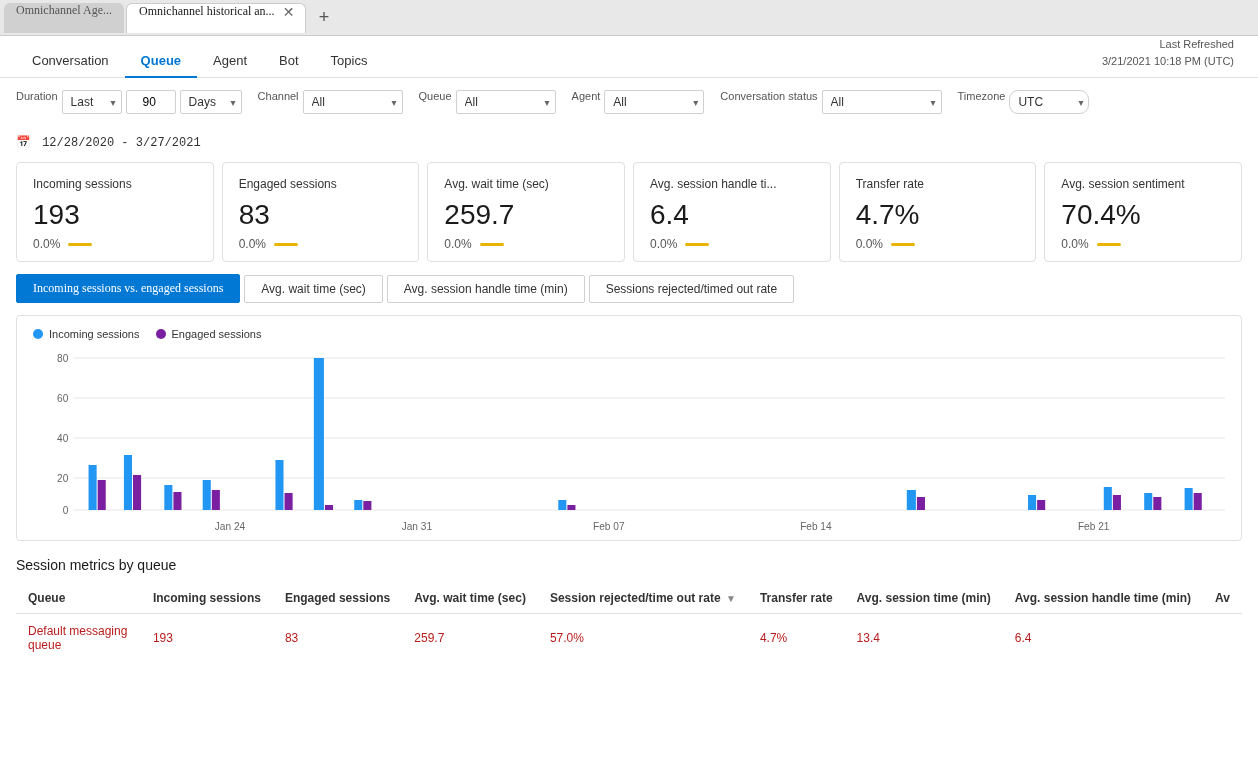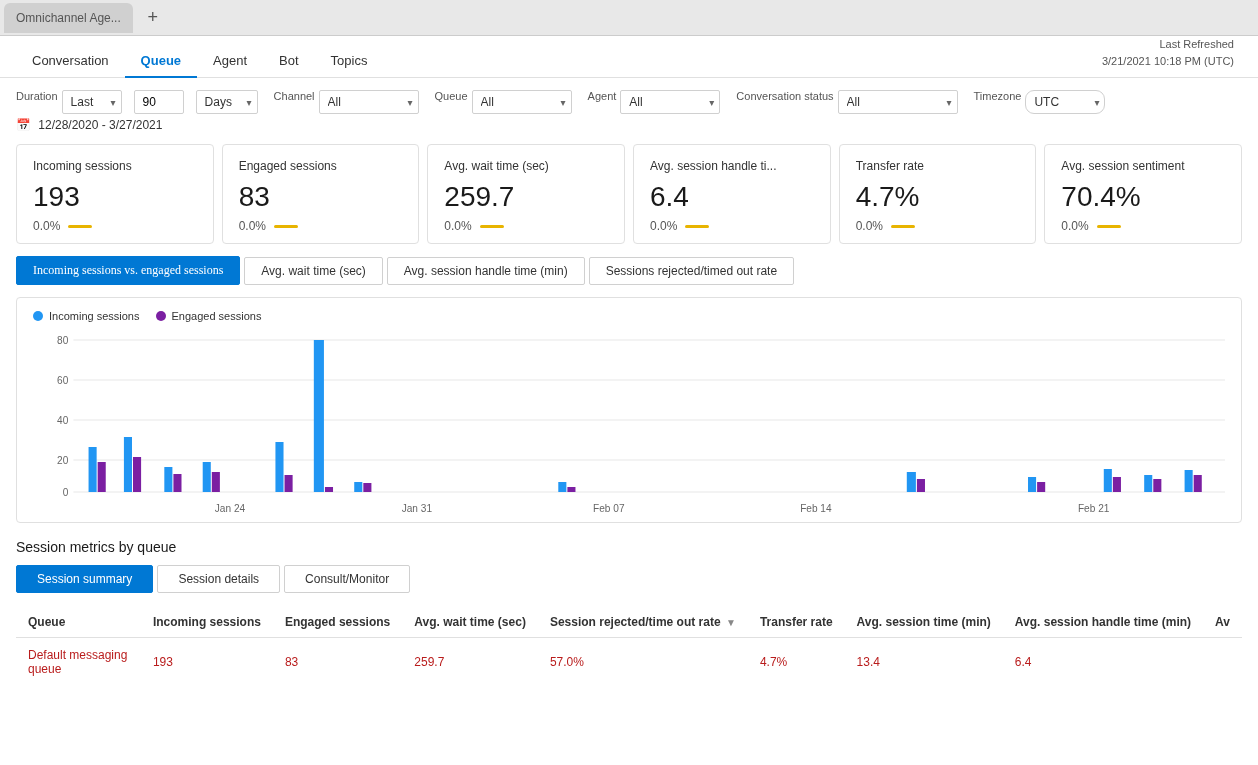--- a/index.html
+++ b/index.html
@@ -9,30 +9,31 @@
     .browser-tabs {
       display: flex;
       align-items: center;
       background: #e8e8e8;
       height: 36px;
       padding: 0 4px;
       border-bottom: 1px solid #ccc;
     }
     .tab {
       display: flex;
-      align-items: center;
+      align-items: flex-start;
       padding: 0 12px;
       height: 30px;
       border-radius: 6px 6px 0 0;
       font-size: 12px;
       cursor: pointer;
       max-width: 180px;
       white-space: nowrap;
       overflow: hidden;
       text-overflow: ellipsis;
+      font-family: Liberation Serif, serif;
     }
     .tab.inactive {
       background: #d0d0d0;
       color: #555;
       margin-right: 2px;
     }
     .tab.active {
       background: #fff;
       color: #1a1a1a;
       border: 1px solid #ccc;
@@ -124,21 +125,21 @@
       gap: 4px;
     }
     .filter-label {
       font-size: 11px;
       color: #555;
       font-weight: 500;
     }
     .filter-controls {
       display: flex;
       align-items: flex-end;
-      gap: 12px;
+      gap: 4px;
     }
     .filter-select {
       border: 1px solid #d0d0d0;
       border-radius: 2px;
       padding: 4px 24px 4px 8px;
       font-size: 12px;
       background: #fff;
       appearance: none;
       -webkit-appearance: none;
       cursor: pointer;
@@ -156,28 +157,29 @@
       right: 6px;
       top: 50%;
       transform: translateY(-50%);
       font-size: 10px;
       color: #666;
       pointer-events: none;
     }
     .filter-input {
       border: 1px solid #d0d0d0;
       border-radius: 2px;
-      padding: 4px 8px;
+      padding: 4px 16px;
       font-size: 12px;
       width: 50px;
     }
     .date-range {
       font-size: 12px;
       color: #333;
-      margin-top: 4px;
+      margin-top: 21px;
+      font-family: Liberation Mono, monospace;
     }
     .date-icon {
       margin-right: 4px;
       color: #555;
     }
 
     
     .kpi-row {
       display: flex;
       gap: 8px;
@@ -330,20 +332,24 @@
       color: #888;
       margin-left: 2px;
     }
   </style>
 </head>
 <body>
 
 <div class="browser-tabs">
   <div class="tab inactive">
     <span>Omnichannel Age...</span>
+  </div>
+  <div class="tab active">
+    <span>Omnichannel historical an...</span>
+    <span class="tab-close">✕</span>
   </div>
   <div class="tab-add">
     <span>+</span>
   </div>
 </div>
 
 <div class="app">
 
   <div class="nav-bar">
     <div class="nav-tab">
@@ -575,31 +581,20 @@
           <rect x="1140" y="140" width="8" height="22" fill="#2196f3"></rect>
           <rect x="1149" y="145" width="8" height="17" fill="#7b1fa2"></rect>
 
           <text x="1050" y="182" text-anchor="middle" font-size="10" fill="#666">Feb 21</text>
         </svg>
       </div>
     </div>
 
     <div class="section-title">Session metrics by queue</div>
 
-    <div class="session-tabs">
-      <div class="session-tab active">
-        <span>Session summary</span>
-      </div>
-      <div class="session-tab">
-        <span>Session details</span>
-      </div>
-      <div class="session-tab">
-        <span>Consult/Monitor</span>
-      </div>
-    </div>
 
     <div style="overflow-x: auto;">
       <table class="data-table">
         <thead>
           <tr>
             <th>
               <span>Queue</span>
             </th>
             <th>
               <span>Incoming sessions</span>

